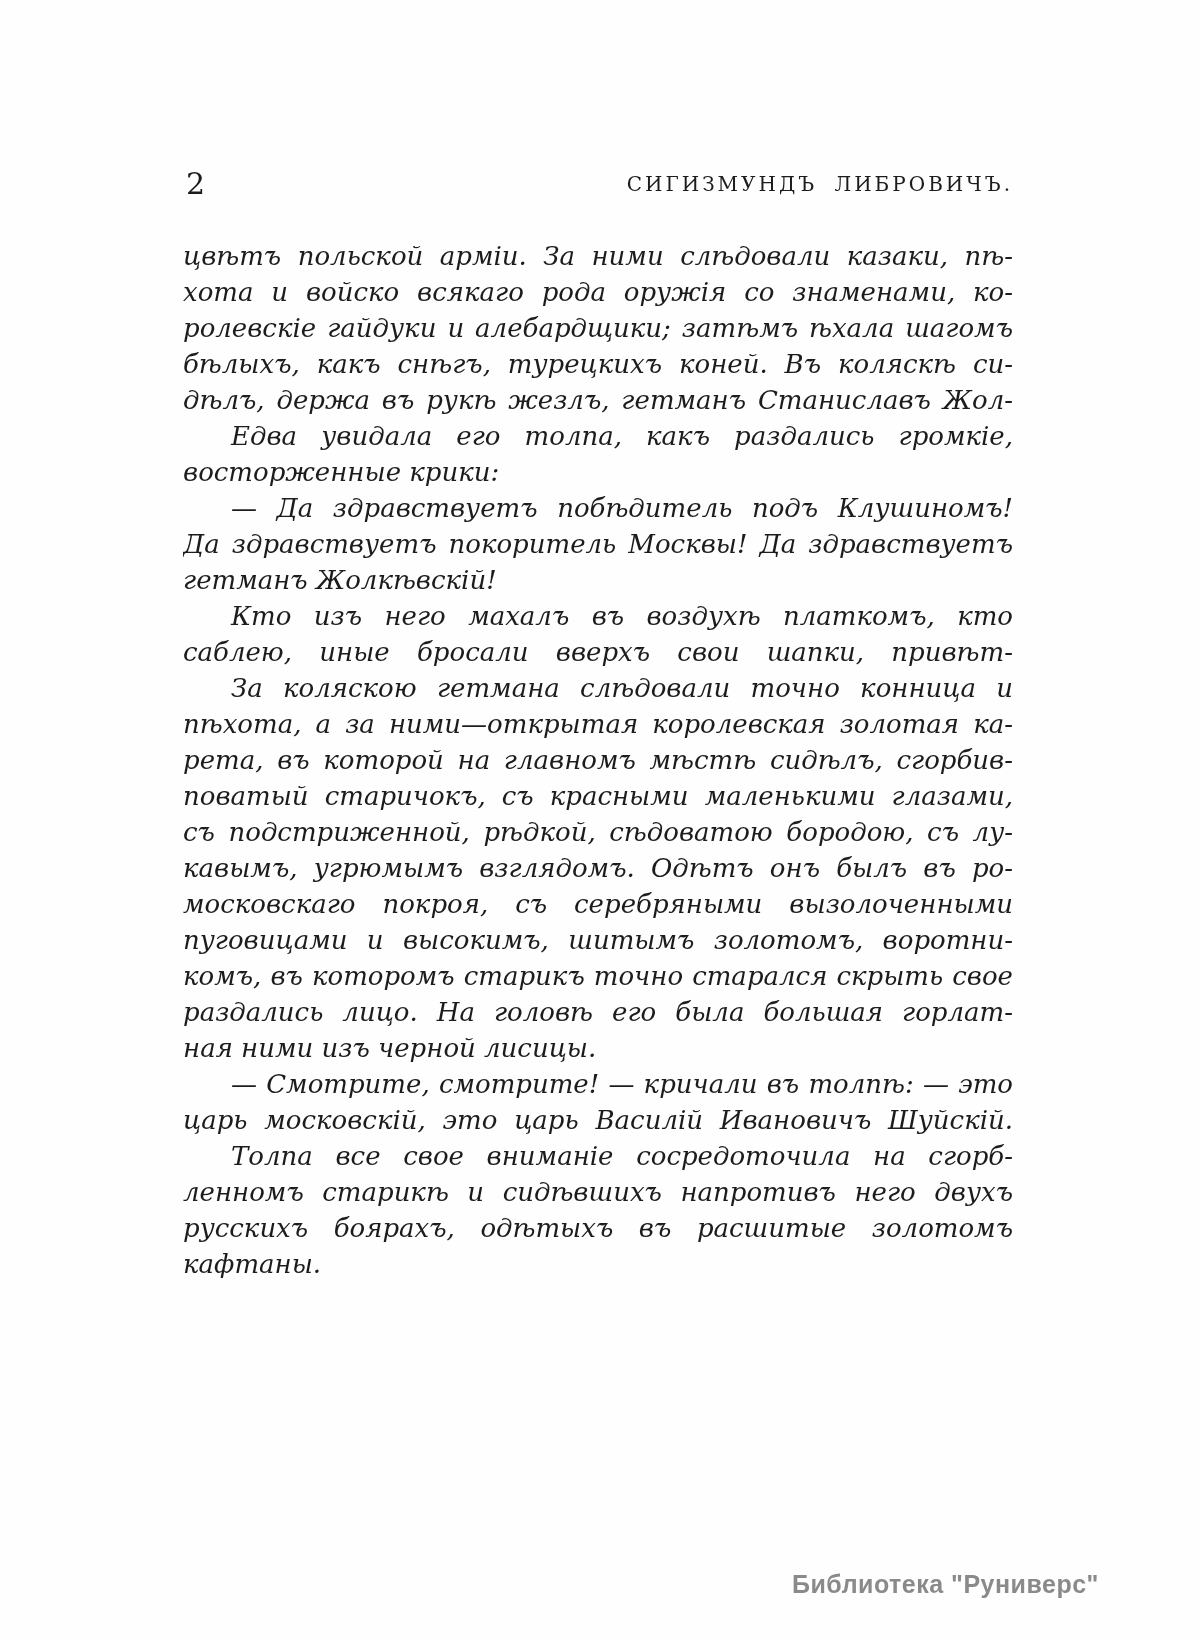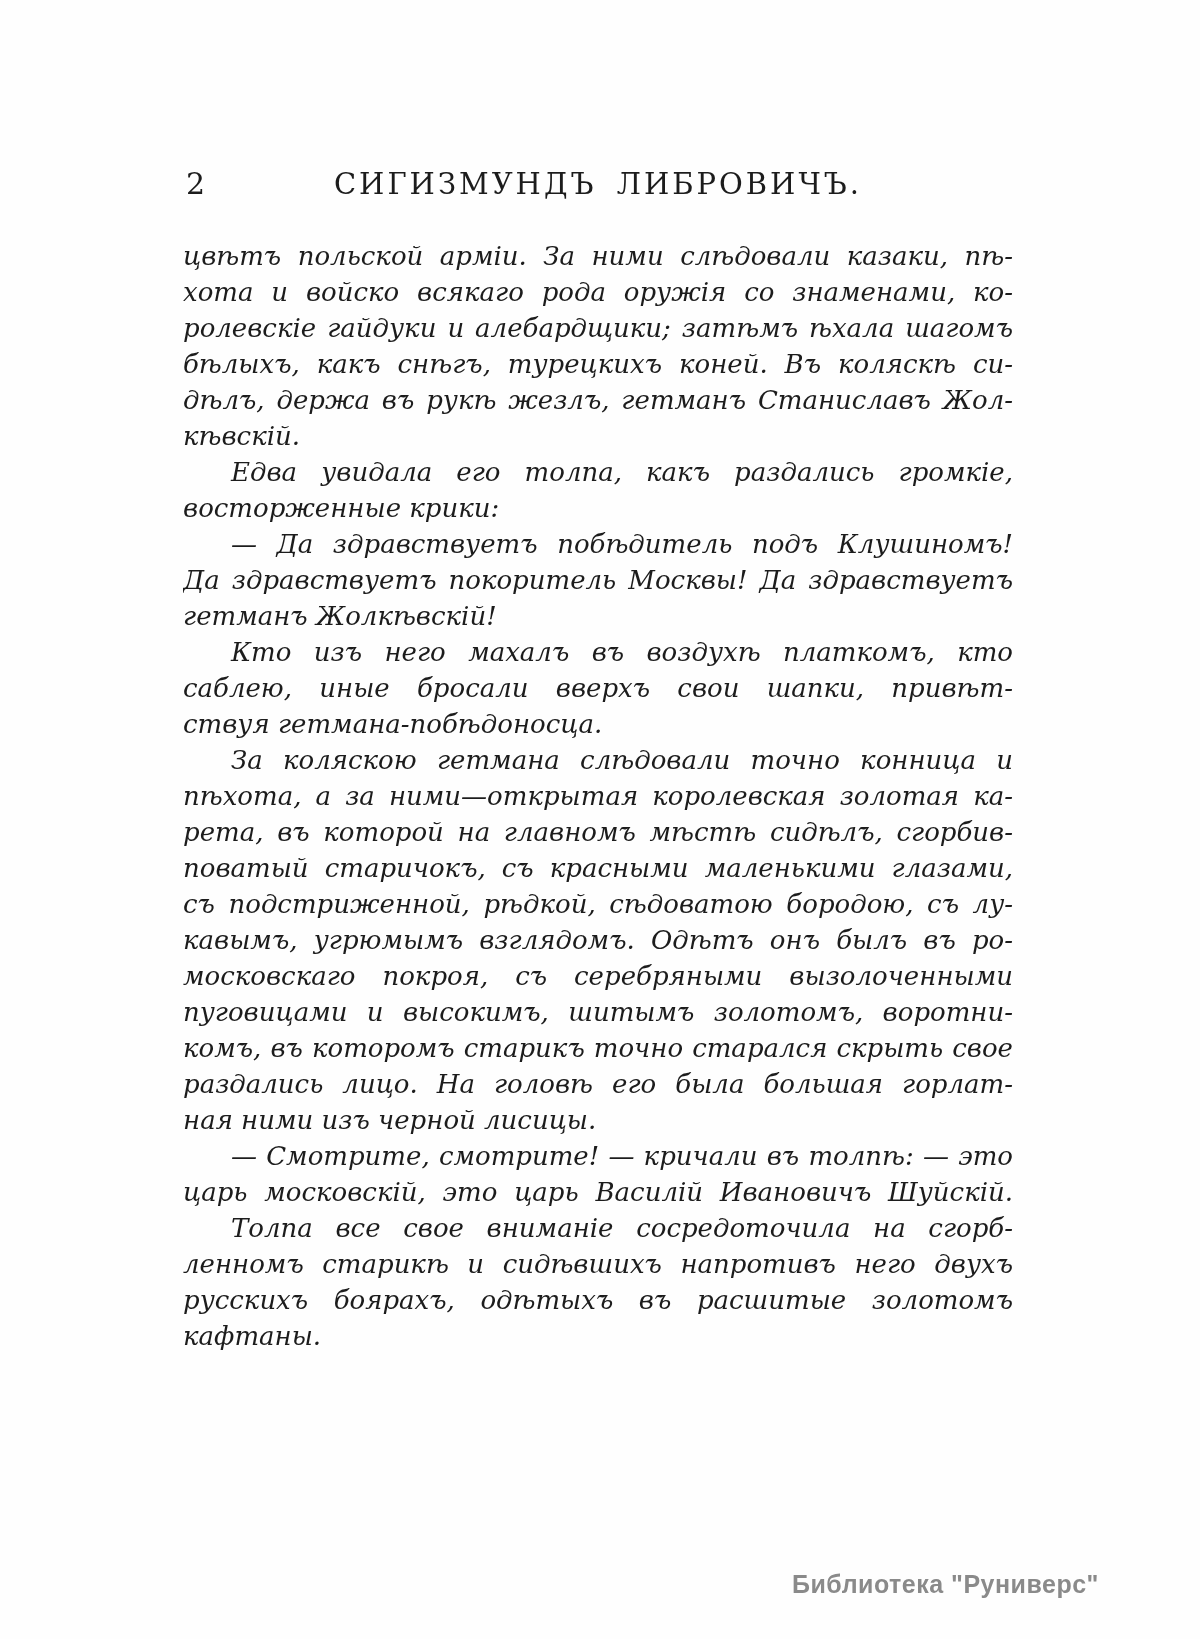--- a/index.html
+++ b/index.html
@@ -22,22 +22,22 @@
     left: 186px;
     top: 166px;
     font-size: 30px;
     line-height: 36px;
   }
   .running-title {
     position: absolute;
     left: 183px;
     top: 169px;
     width: 830px;
-    text-align: center;
-    font-size: 29px;
+    text-align: right;
+    font-size: 20px;
     line-height: 30px;
     letter-spacing: 3px;
     word-spacing: 8px;
     white-space: nowrap;
   }
   .body-block {
     position: absolute;
     left: 183px;
     top: 238px;
     width: 830px;
@@ -76,29 +76,27 @@
   <div class="page-number">2</div>
 
   <div class="running-title">СИГИЗМУНДЪ ЛИБРОВИЧЪ.</div>
 
   <div class="body-block">
       <div class="line">цвѣтъ польской арміи. За ними слѣдовали казаки, пѣ-</div>
       <div class="line">хота и войско всякаго рода оружія со знаменами, ко-</div>
       <div class="line">ролевскіе гайдуки и алебардщики; затѣмъ ѣхала шагомъ</div>
       <div class="line">бѣлыхъ, какъ снѣгъ, турецкихъ коней. Въ коляскѣ си-</div>
       <div class="line">дѣлъ, держа въ рукѣ жезлъ, гетманъ Станиславъ Жол-</div>
-      <div class="line last">кѣвскій.</div>
       <div class="line indent">Едва увидала его толпа, какъ раздались громкіе,</div>
       <div class="line last">восторженные крики:</div>
       <div class="line indent">— Да здравствуетъ побѣдитель подъ Клушиномъ!</div>
       <div class="line">Да здравствуетъ покоритель Москвы! Да здравствуетъ</div>
       <div class="line last">гетманъ Жолкѣвскій!</div>
       <div class="line indent">Кто изъ него махалъ въ воздухѣ платкомъ, кто</div>
       <div class="line">саблею, иные бросали вверхъ свои шапки, привѣт-</div>
-      <div class="line last">ствуя гетмана-побѣдоносца.</div>
       <div class="line indent">За коляскою гетмана слѣдовали точно конница и</div>
       <div class="line">пѣхота, а за ними—открытая королевская золотая ка-</div>
       <div class="line">рета, въ которой на главномъ мѣстѣ сидѣлъ, сгорбив-</div>
       <div class="line">поватый старичокъ, съ красными маленькими глазами,</div>
       <div class="line">съ подстриженной, рѣдкой, сѣдоватою бородою, съ лу-</div>
       <div class="line">кавымъ, угрюмымъ взглядомъ. Одѣтъ онъ былъ въ ро-</div>
       <div class="line">московскаго покроя, съ серебряными вызолоченными</div>
       <div class="line">пуговицами и высокимъ, шитымъ золотомъ, воротни-</div>
       <div class="line">комъ, въ которомъ старикъ точно старался скрыть свое</div>
       <div class="line">раздались лицо. На головѣ его была большая горлат-</div>

